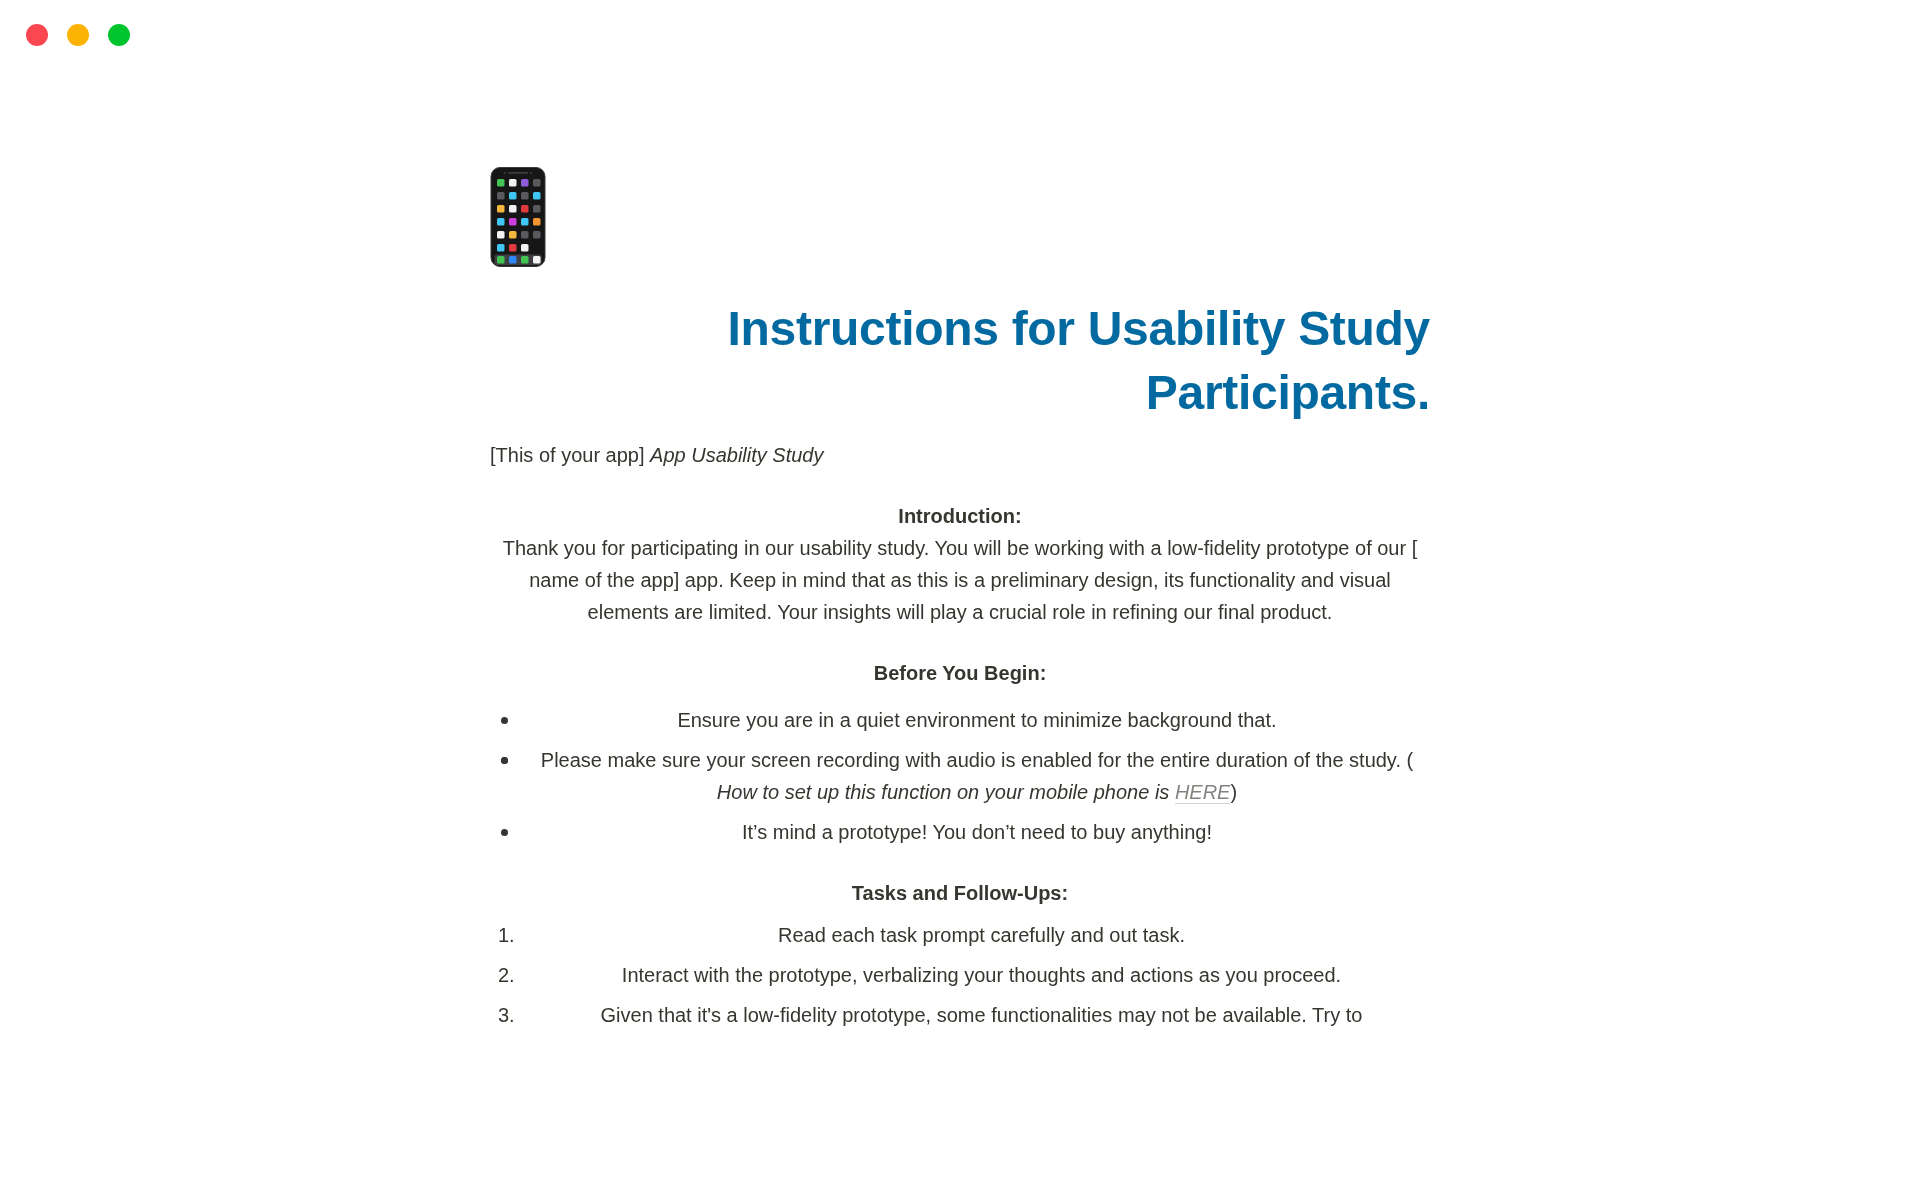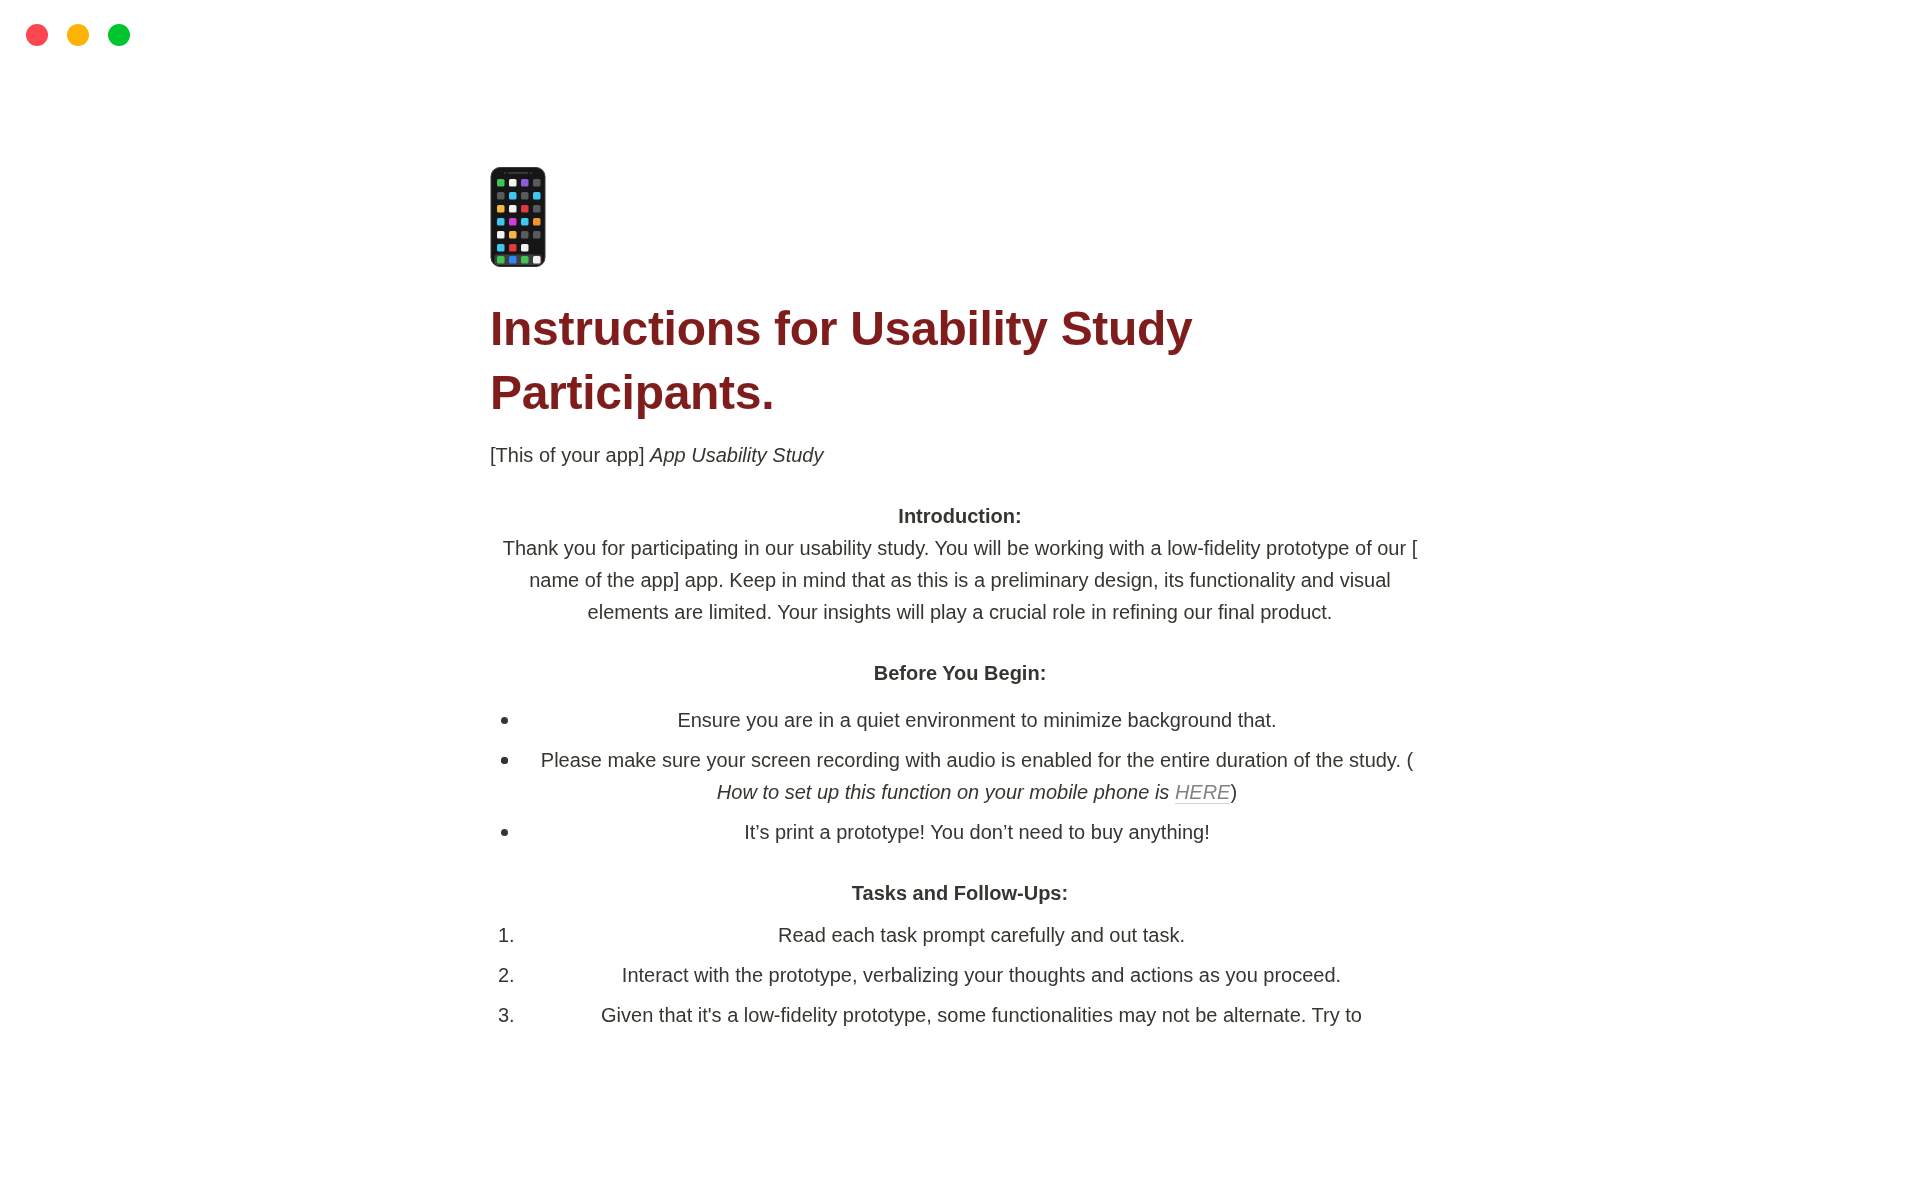--- a/index.html
+++ b/index.html
@@ -16,21 +16,21 @@
   .light.red { background: #fc4650; }
   .light.yellow { background: #fdb303; }
   .light.green { background: #00c52f; }
 
   .page { width: 940px; margin: 0 auto; padding-top: 167px; }
 
   .page-icon { width: 56px; height: 100px; cursor: pointer; }
 
   h1.page-title {
     margin: 30px 0 0; font-size: 48px; line-height: 64px;
-    font-weight: 700; letter-spacing: -0.3px; color: #7f1d1d;
+    font-weight: 700; letter-spacing: -0.3px; color: #0369a1; text-align: right;
   }
   .subtitle { margin: 14px 0 0; line-height: 32px; }
 
   .section { margin-top: 29px; text-align: center; }
   .section-heading { font-weight: 700; line-height: 32px; }
   .section-body { line-height: 32px; }
 
   ul.bullet-list, ol.number-list { margin: 15px 0 0; padding: 0; list-style: none; }
   ol.number-list { margin-top: 10px; }
   li { position: relative; margin: 0 0 8px; line-height: 32px; }
@@ -115,26 +115,26 @@
     <div class="section-heading">Introduction:</div>
     <div class="section-body"><span>Thank you for participating in our usability study. You will be working with a low-fidelity prototype of our [ name of the app] app. Keep in mind that as this is a preliminary design, its functionality and visual elements are limited. Your insights will play a crucial role in refining our final product.</span></div>
   </section>
 
   <section class="section">
     <div class="section-heading">Before You Begin:</div>
     <ul class="bullet-list">
         <li><span class="marker"></span><span><span>Ensure you are in a </span><span class="b">quiet</span><span> environment to minimize background that.</span></span></li>
         <li><span class="marker"></span></li>
         <li><span class="marker"></span><span><span>Please make sure your screen recording with audio is enabled for the entire duration of the study. ( </span><span class="i">How to set up this function on your mobile phone is </span><span class="i link">HERE</span><span>)</span></span></li>
-        <li><span class="marker"></span><span><span>It’s print a </span><span class="b">prototype</span><span>! You don’t need to buy anything!</span></span></li>
+        <li><span class="marker"></span><span><span>It’s mind a </span><span class="b">prototype</span><span>! You don’t need to buy anything!</span></span></li>
       </ul>
   </section>
 
   <section class="section">
     <div class="section-heading">Tasks and Follow-Ups:</div>
     <ol class="number-list">
         <li><span class="marker">1.</span><span><span>Read each task prompt carefully </span><span class="b">and out task</span><span>.</span></span></li>
         <li><span class="marker">2.</span><span><span>Interact with the prototype, verbalizing your thoughts and actions as you proceed.</span></span></li>
-        <li><span class="marker">3.</span><span><span>Given that it's a low-fidelity prototype, some functionalities may not be alternate. Try to</span></span></li>
+        <li><span class="marker">3.</span><span><span>Given that it's a low-fidelity prototype, some functionalities may not be available. Try to</span></span></li>
       </ol>
   </section>
 
 </main>
 
 </body></html>

